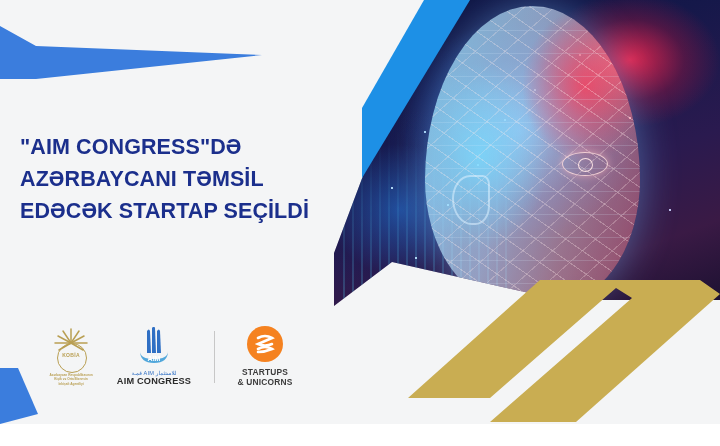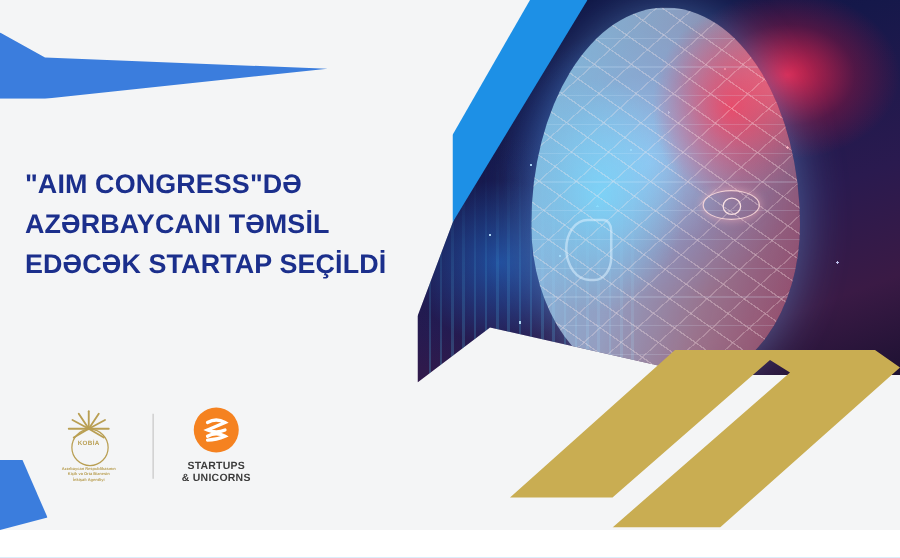--- a/index.html
+++ b/index.html
@@ -324,20 +324,33 @@
           </g>
         </svg>
         <div class="kobia-circle"></div>
         <div class="kobia-word">KOBİA</div>
       </div>
       <div class="kobia-sub" style="white-space:pre-line">Azərbaycan Respublikasının
 Kiçik və Orta Biznesin
 İnkişafı Agentliyi</div>
     </div>
 
+    <div class="logo-block aim">
+      <svg class="aim-mark" viewBox="0 0 40 42">
+        <g fill="#2f6fc4">
+          <path d="M13 4 q2 -3 3 0 l1 22 l-4 0 z"></path>
+          <path d="M18 1 q2 -3 3 0 l1 25 l-4 0 z"></path>
+          <path d="M23 4 q2 -3 3 0 l1 22 l-4 0 z"></path>
+        </g>
+        <path d="M6 24 q0 12 14 12 q14 0 14 -12 q0 8 -14 8 q-14 0 -14 -8 z" fill="#3f9fd8" opacity="0.9"></path>
+        <text x="20" y="34" font-size="7" font-family="'Liberation Sans', sans-serif" font-weight="bold" fill="#ffffff" text-anchor="middle">AIM</text>
+      </svg>
+      <div class="aim-ar">قمـة AIM للاستثمار</div>
+      <div class="aim-word">AIM CONGRESS</div>
+    </div>
 
     <div class="logo-divider"></div>
 
     <div class="logo-block su">
       <div class="su-mark">
         <svg viewBox="0 0 36 36" width="36" height="36">
           <g fill="none" stroke="#ffffff" stroke-width="2.6" stroke-linecap="round">
             <path d="M11 12 q7 -4 14 0 q-7 3 -14 6 q7 3 14 0"></path>
             <path d="M11 23 q7 -4 14 0 q-7 3 -14 3"></path>
           </g>

